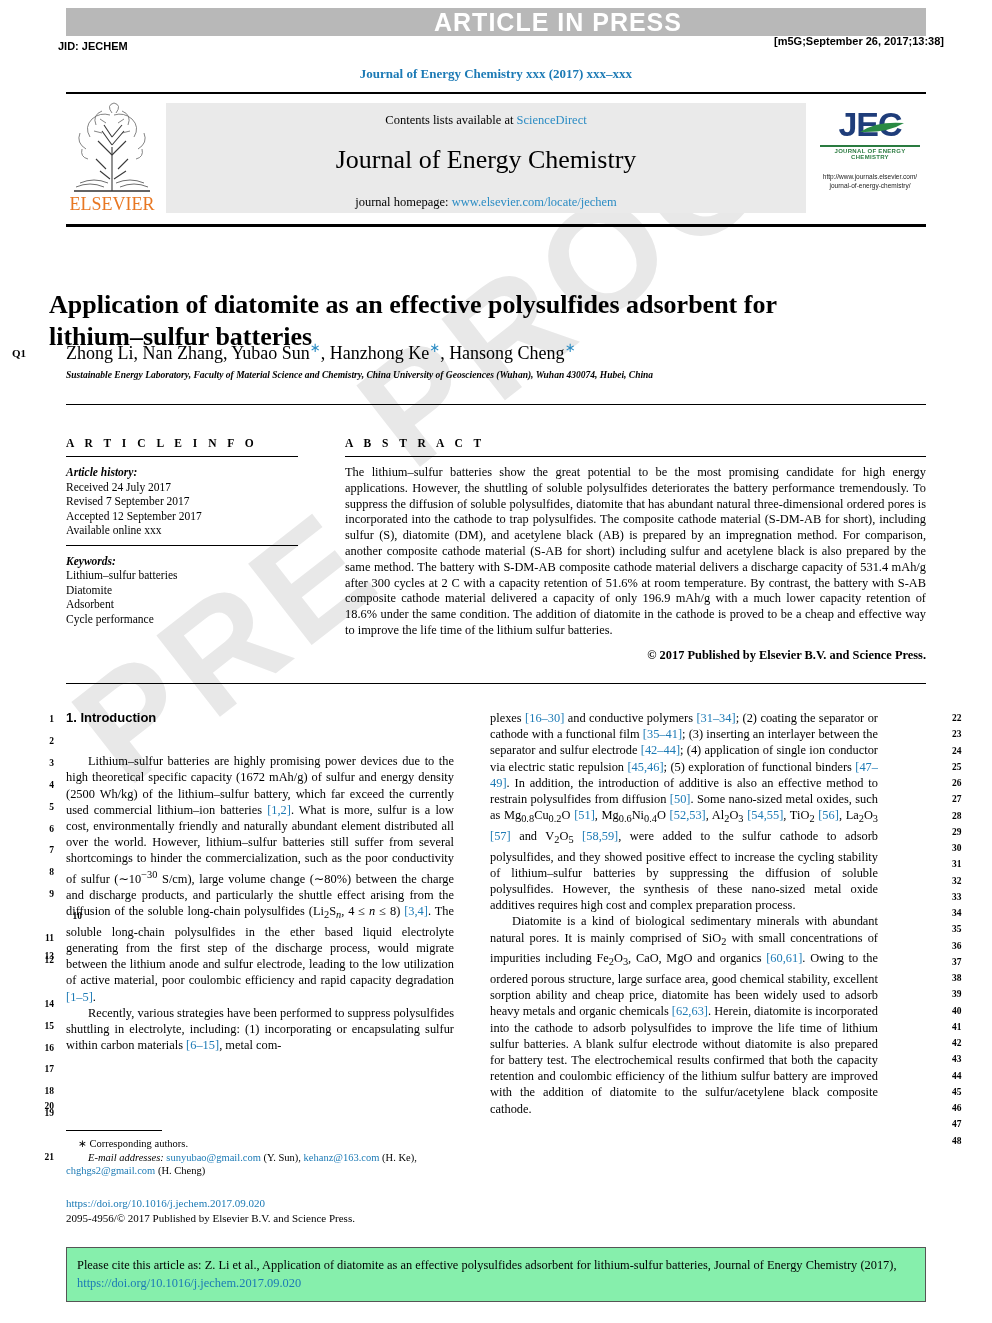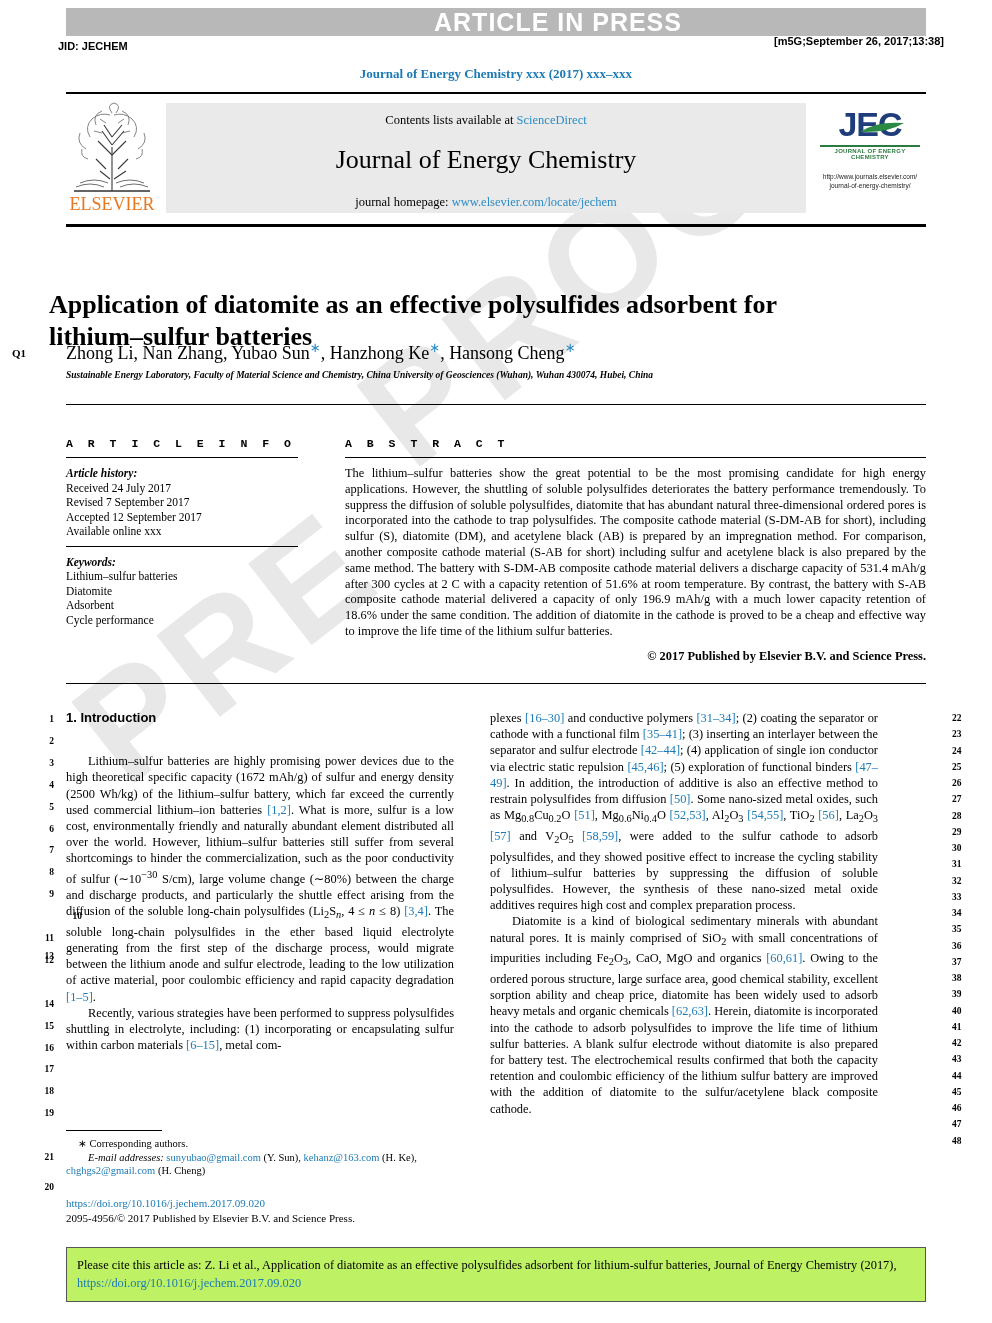--- a/index.html
+++ b/index.html
@@ -213,21 +213,21 @@
   }
   .rule-title {
     position: absolute;
     left: 66px; top: 404px;
     width: 860px;
     border-top: 1px solid #000;
   }
 
   
   .sec-head {
-    font-family: Liberation Mono, monospace;
+    font-family: Liberation Serif, serif;
     font-weight: bold;
     font-size: 11.5px;
     letter-spacing: 4px;
   }
   .info-col {
     position: absolute;
     left: 66px; top: 437px;
     width: 232px;
   }
   .abs-col {
@@ -303,21 +303,21 @@
     font-size: 11px;
     line-height: 14.5px;
   }
   .doi-link { color: #1c7ab5; }
 
   
   .cite-box {
     position: absolute;
     left: 66px; top: 1247px;
     width: 860px;
-    background: #bef264;
+    background: #86efac;
     border: 1px solid #555;
     box-sizing: border-box;
     padding: 8px 10px 9px 10px;
     font-size: 12.4px;
     line-height: 18px;
   }
 </style>
 </head>
 <body>
 
@@ -507,21 +507,21 @@
       <div class="lineno ln-left" style="top: 911.1px; margin-left: 28px;">10</div>
       <div class="lineno ln-left" style="top: 933px;">11</div>
       <div class="lineno ln-left" style="top: 954.9px;">12</div>
       <div class="lineno ln-left" style="top: 951px;">13</div>
       <div class="lineno ln-left" style="top: 998.7px;">14</div>
       <div class="lineno ln-left" style="top: 1020.6px;">15</div>
       <div class="lineno ln-left" style="top: 1042.5px;">16</div>
       <div class="lineno ln-left" style="top: 1064.4px;">17</div>
       <div class="lineno ln-left" style="top: 1086.3px;">18</div>
       <div class="lineno ln-left" style="top: 1108.2px;">19</div>
-      <div class="lineno ln-left" style="top: 1182px;">20</div>
+      <div class="lineno ln-left" style="top: 1101px;">20</div>
       <div class="lineno ln-left" style="top: 1152px;">21</div>
     </div>
   <div id="linenos-right">
       <div class="lineno ln-right" style="top: 713px;">22</div>
       <div class="lineno ln-right" style="top: 729.25px;">23</div>
       <div class="lineno ln-right" style="top: 745.5px;">24</div>
       <div class="lineno ln-right" style="top: 761.75px;">25</div>
       <div class="lineno ln-right" style="top: 778px;">26</div>
       <div class="lineno ln-right" style="top: 794.25px;">27</div>
       <div class="lineno ln-right" style="top: 810.5px;">28</div>

